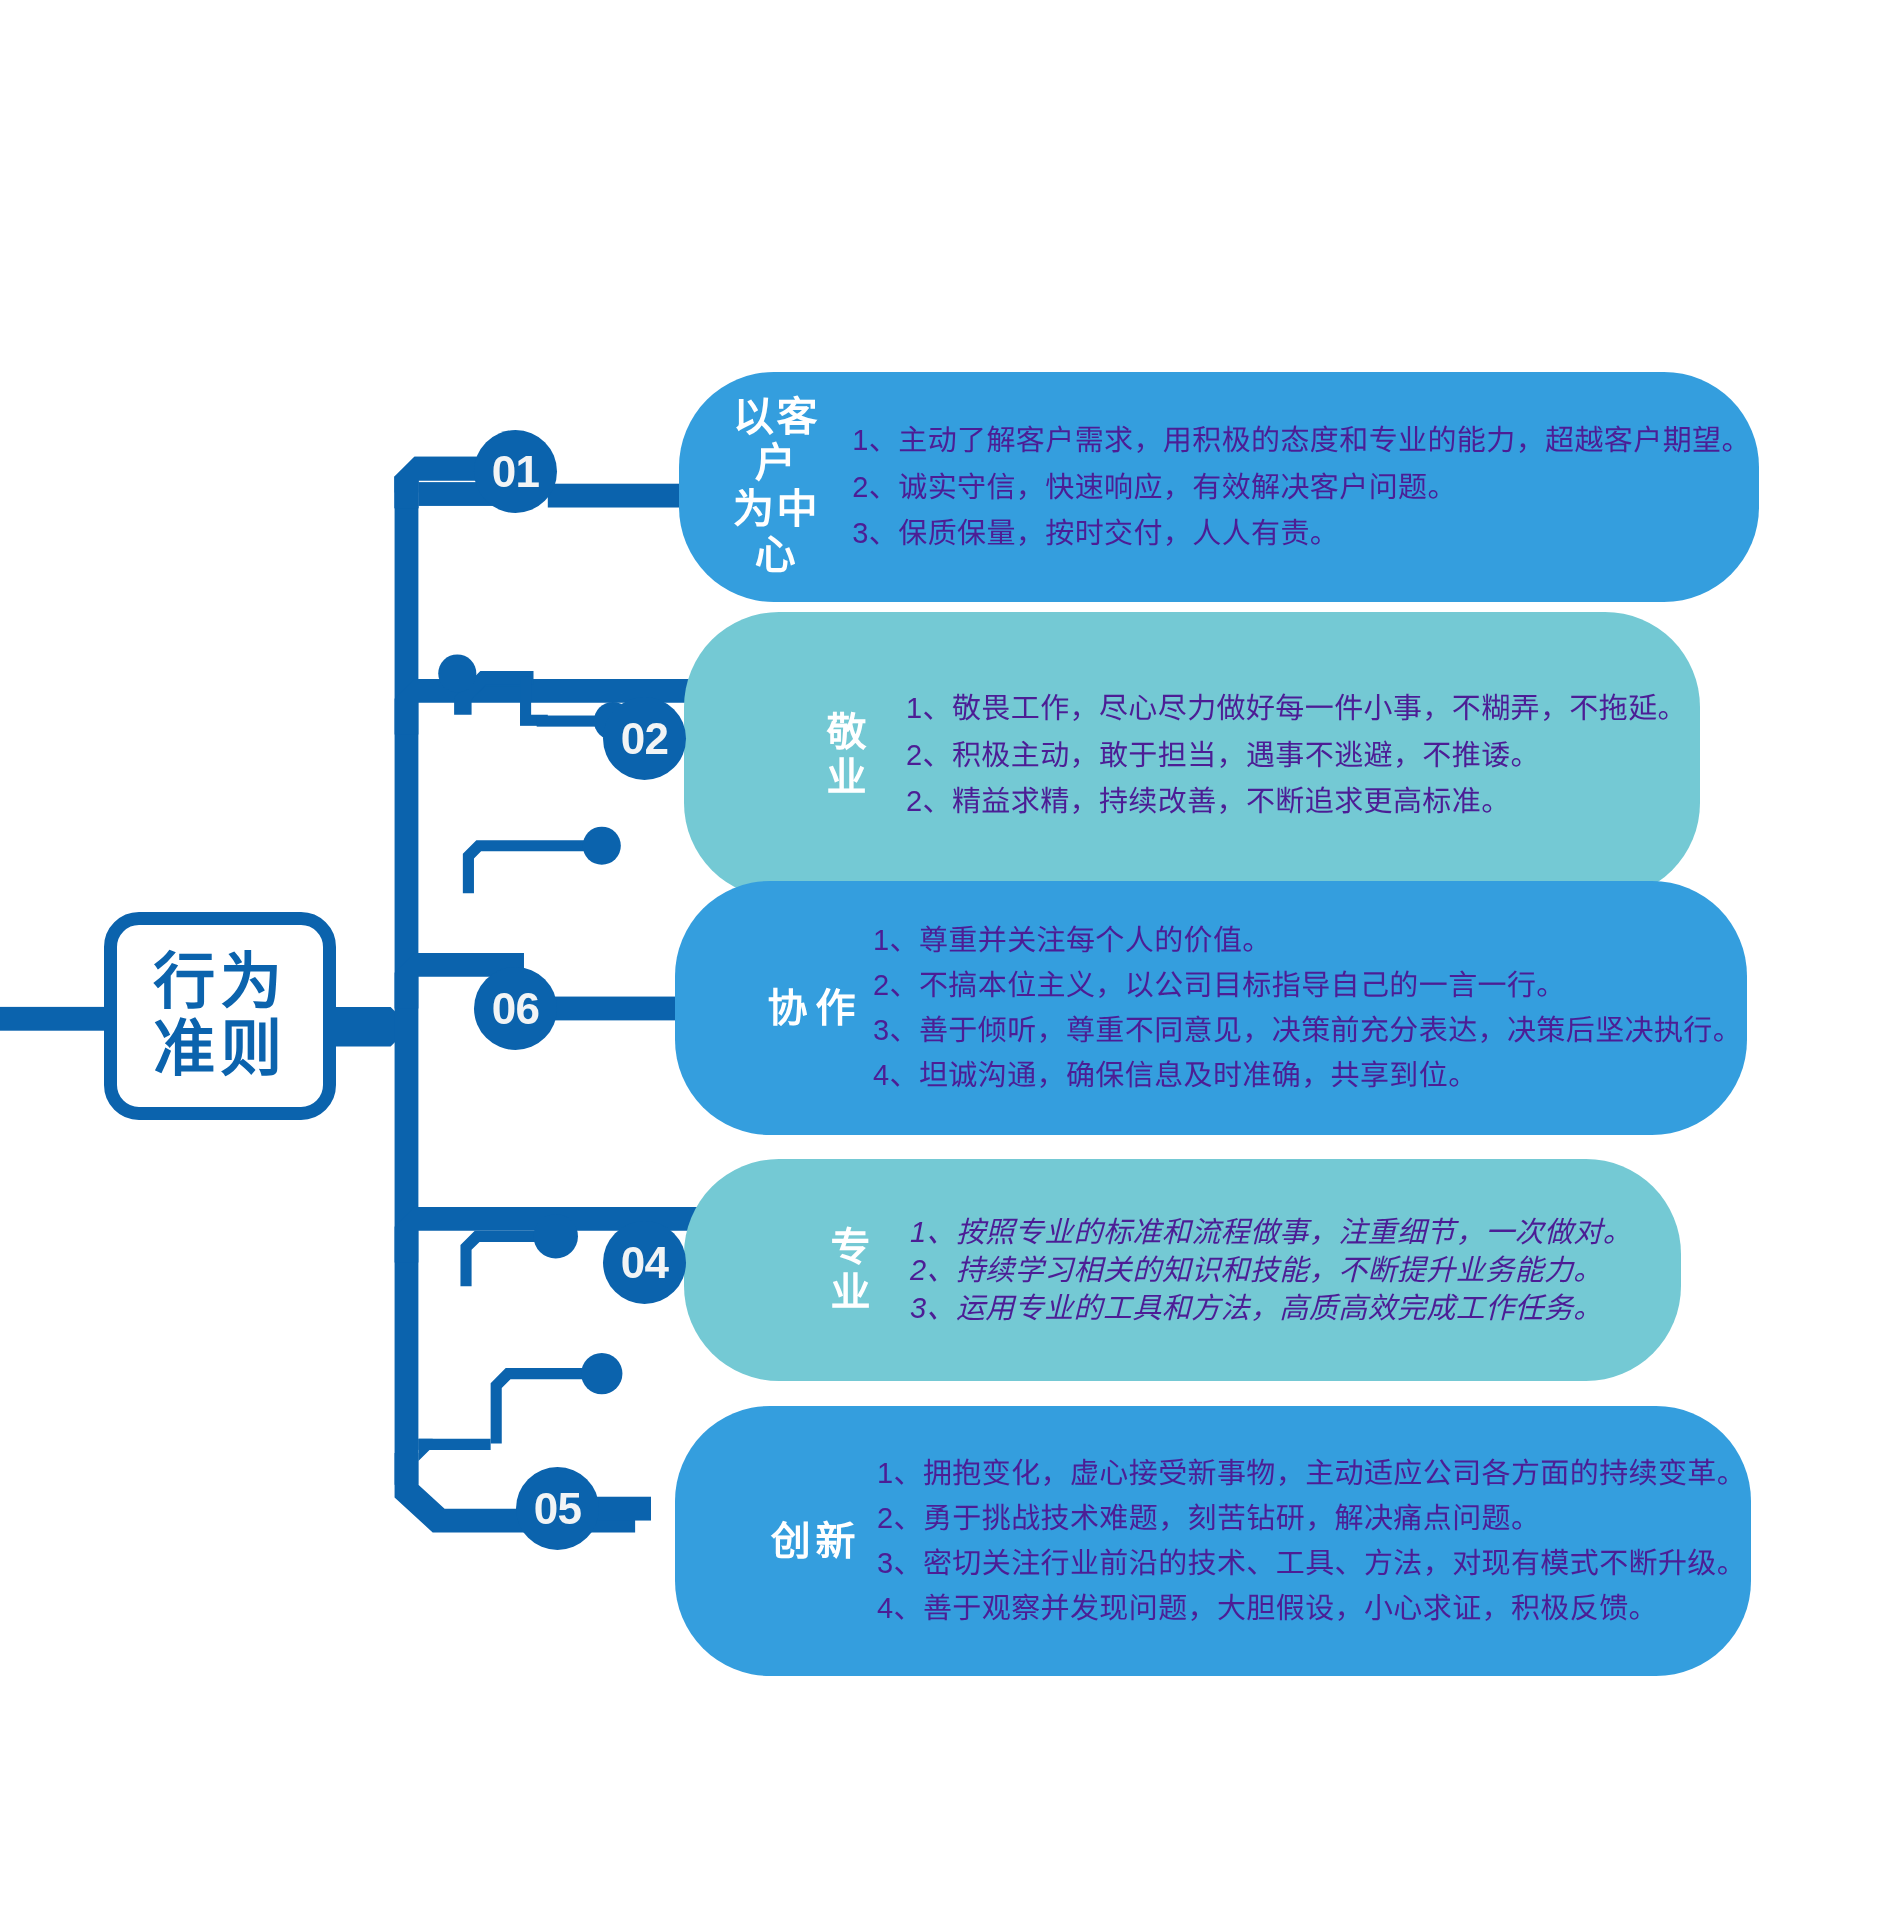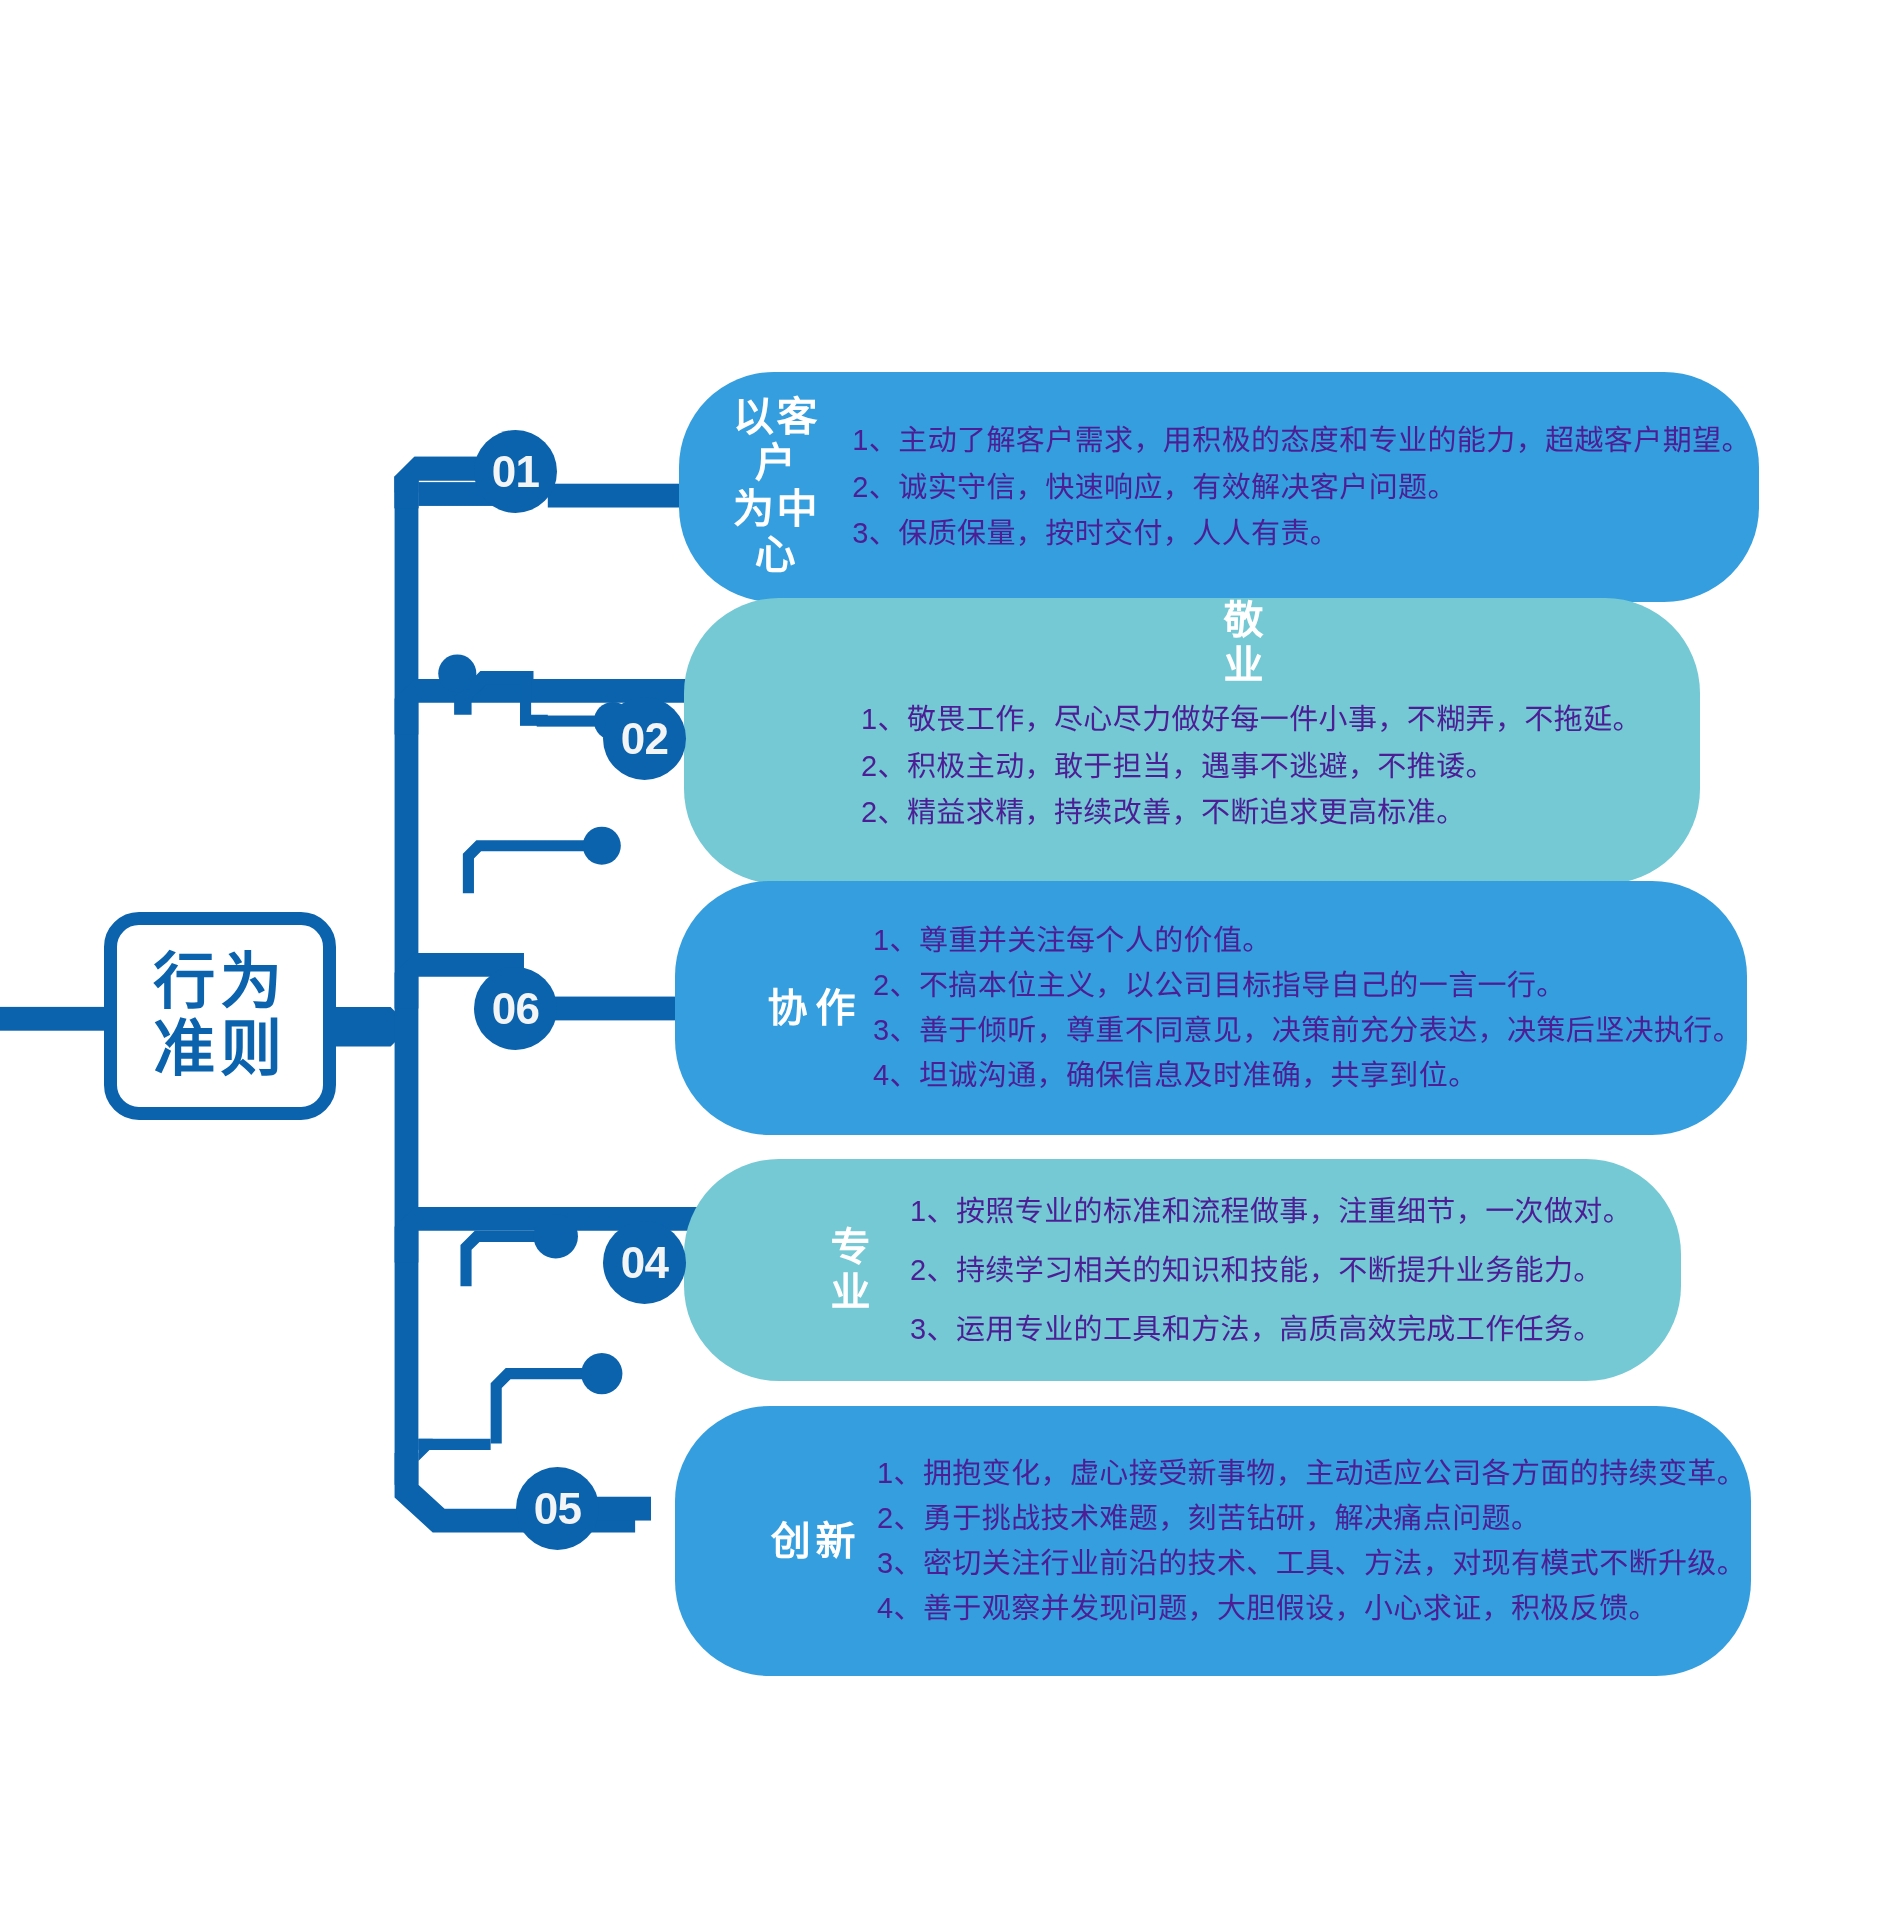--- a/index.html
+++ b/index.html
@@ -92,31 +92,31 @@
   }
   .card-line{
     white-space:nowrap;
     letter-spacing:0.4px;
   }
   
   #card-01{left:679px;top:372px;width:1080px;height:230px;padding-left:36px;}
   #card-01 .card-title{width:123px;margin-right:14.3px;font-size:41px;}
   #card-01 .card-lines .card-line{margin:17.5px 0;}
 
-  #card-02{left:684px;top:598px;width:1016px;height:286px;padding-left:119px;flex-direction:column;}
+  #card-02{left:684px;top:612px;width:1016px;height:286px;padding-left:119px;}
   #card-02 .card-title{width:95px;margin-right:8px;letter-spacing:8px;}
   #card-02 .card-lines .card-line{margin:17.5px 0;}
 
   #card-03{left:675px;top:881px;width:1072px;height:254px;padding-left:91px;}
   #card-03 .card-title{width:99px;margin-right:8px;letter-spacing:8px;}
   #card-03 .card-lines .card-line{margin:16px 0;}
 
   #card-04{left:684px;top:1159px;width:997px;height:222px;padding-left:123px;}
   #card-04 .card-title{width:95px;margin-right:8px;letter-spacing:8px;}
-  #card-04 .card-lines .card-line{margin:30px 0;}
+  #card-04 .card-lines .card-line{margin:9px 0;font-style:italic;}
 
   #card-05{left:675px;top:1406px;width:1076px;height:270px;padding-left:87px;}
   #card-05 .card-title{width:107px;margin-right:8px;letter-spacing:4.8px;}
   #card-05 .card-lines .card-line{margin:16px 0;}
 
   
   #badge-01{left:474px;top:430px;}
   #badge-02{left:603px;top:697px;}
   #badge-03{left:474px;top:967px;}
   #badge-04{left:603px;top:1221px;}

